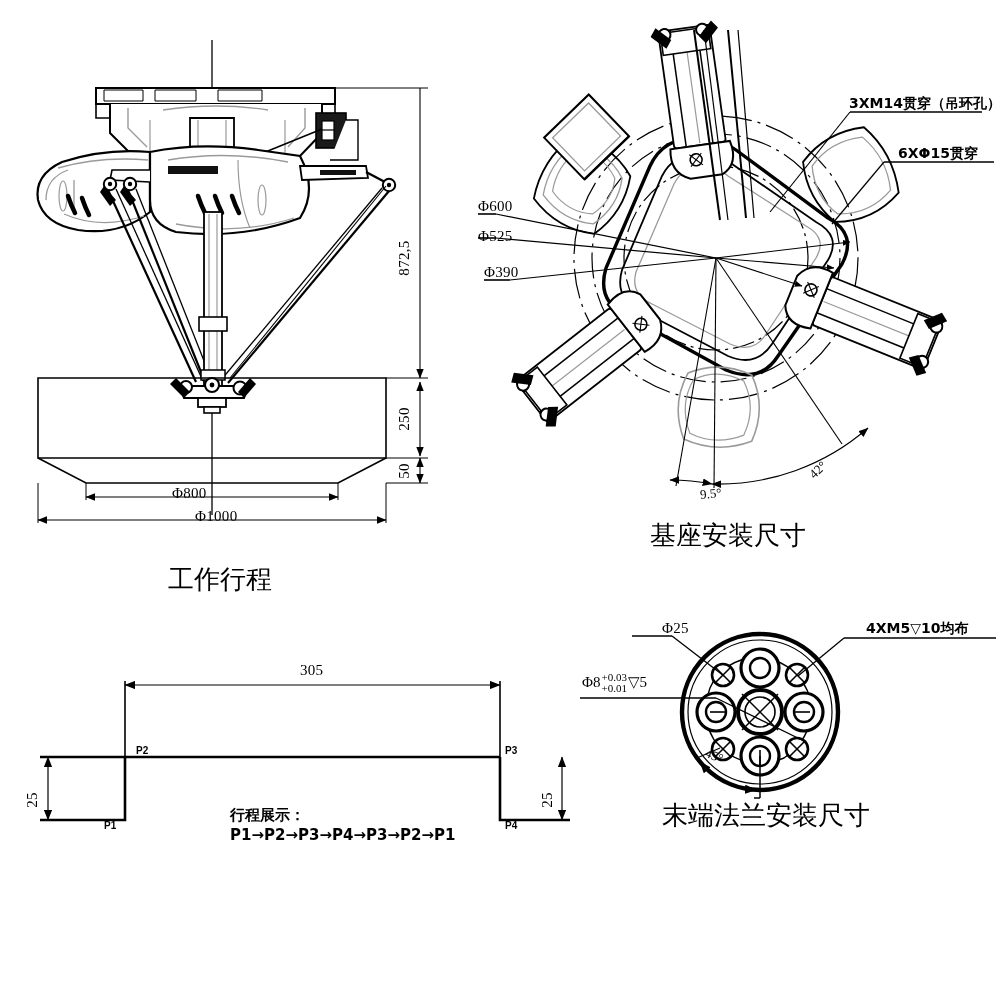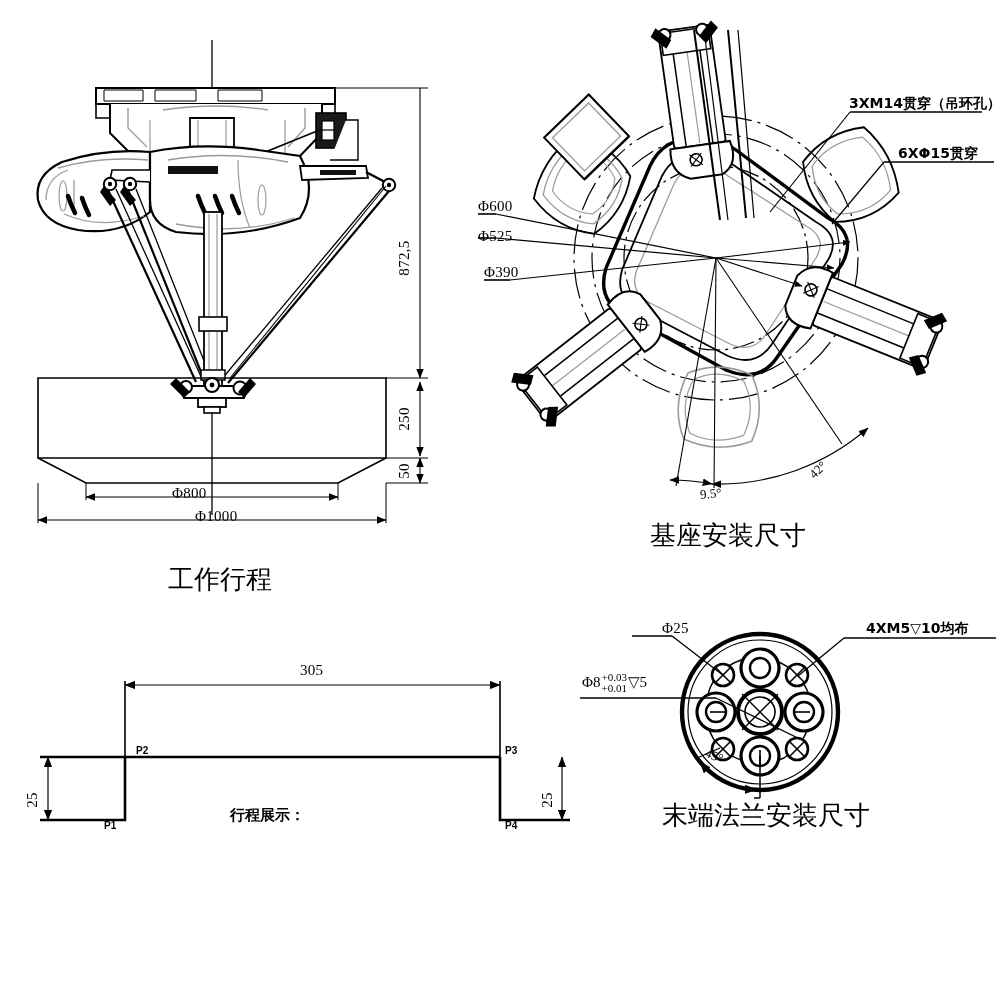--- a/index.html
+++ b/index.html
@@ -450,20 +450,21 @@
 <div class="lbl caption" style="left:650px;top:518px;">基座安装尺寸</div>
 
 <div class="lbl dim" style="left:300px;top:662px;">305</div>
 <div class="lbl dim vert" style="left:41px;top:800px;transform:rotate(-90deg) translate(-50%,-100%);">25</div>
 <div class="lbl dim vert" style="left:556px;top:800px;transform:rotate(-90deg) translate(-50%,-100%);">25</div>
 <div class="lbl ptlbl" style="left:104px;top:745px;padding-left:32px;">P2</div>
 <div class="lbl ptlbl" style="left:104px;top:820px;">P1</div>
 <div class="lbl ptlbl" style="left:505px;top:745px;">P3</div>
 <div class="lbl ptlbl" style="left:505px;top:820px;">P4</div>
 <div class="lbl note" style="left:230px;top:806px;font-size:15px;">行程展示：</div>
+<div class="lbl note" style="left:230px;top:826px;font-size:15px;">P1→P2→P3→P4→P3→P2→P1</div>
 
 <div class="lbl dim" style="left:662px;top:620px;">Φ25</div>
 <div class="lbl note" style="left:866px;top:620px;">4XM5▽10均布</div>
 <div class="lbl tolwrap" style="left:582px;top:663px;">
   <span>Φ8</span><span class="tolstack">
         <span>+0.03</span>
         <span>+0.01</span>
       </span><span>▽5</span>
 </div>
 <div class="lbl dimsm" style="left:705px;top:748px;transform:rotate(22deg);">45°</div>

